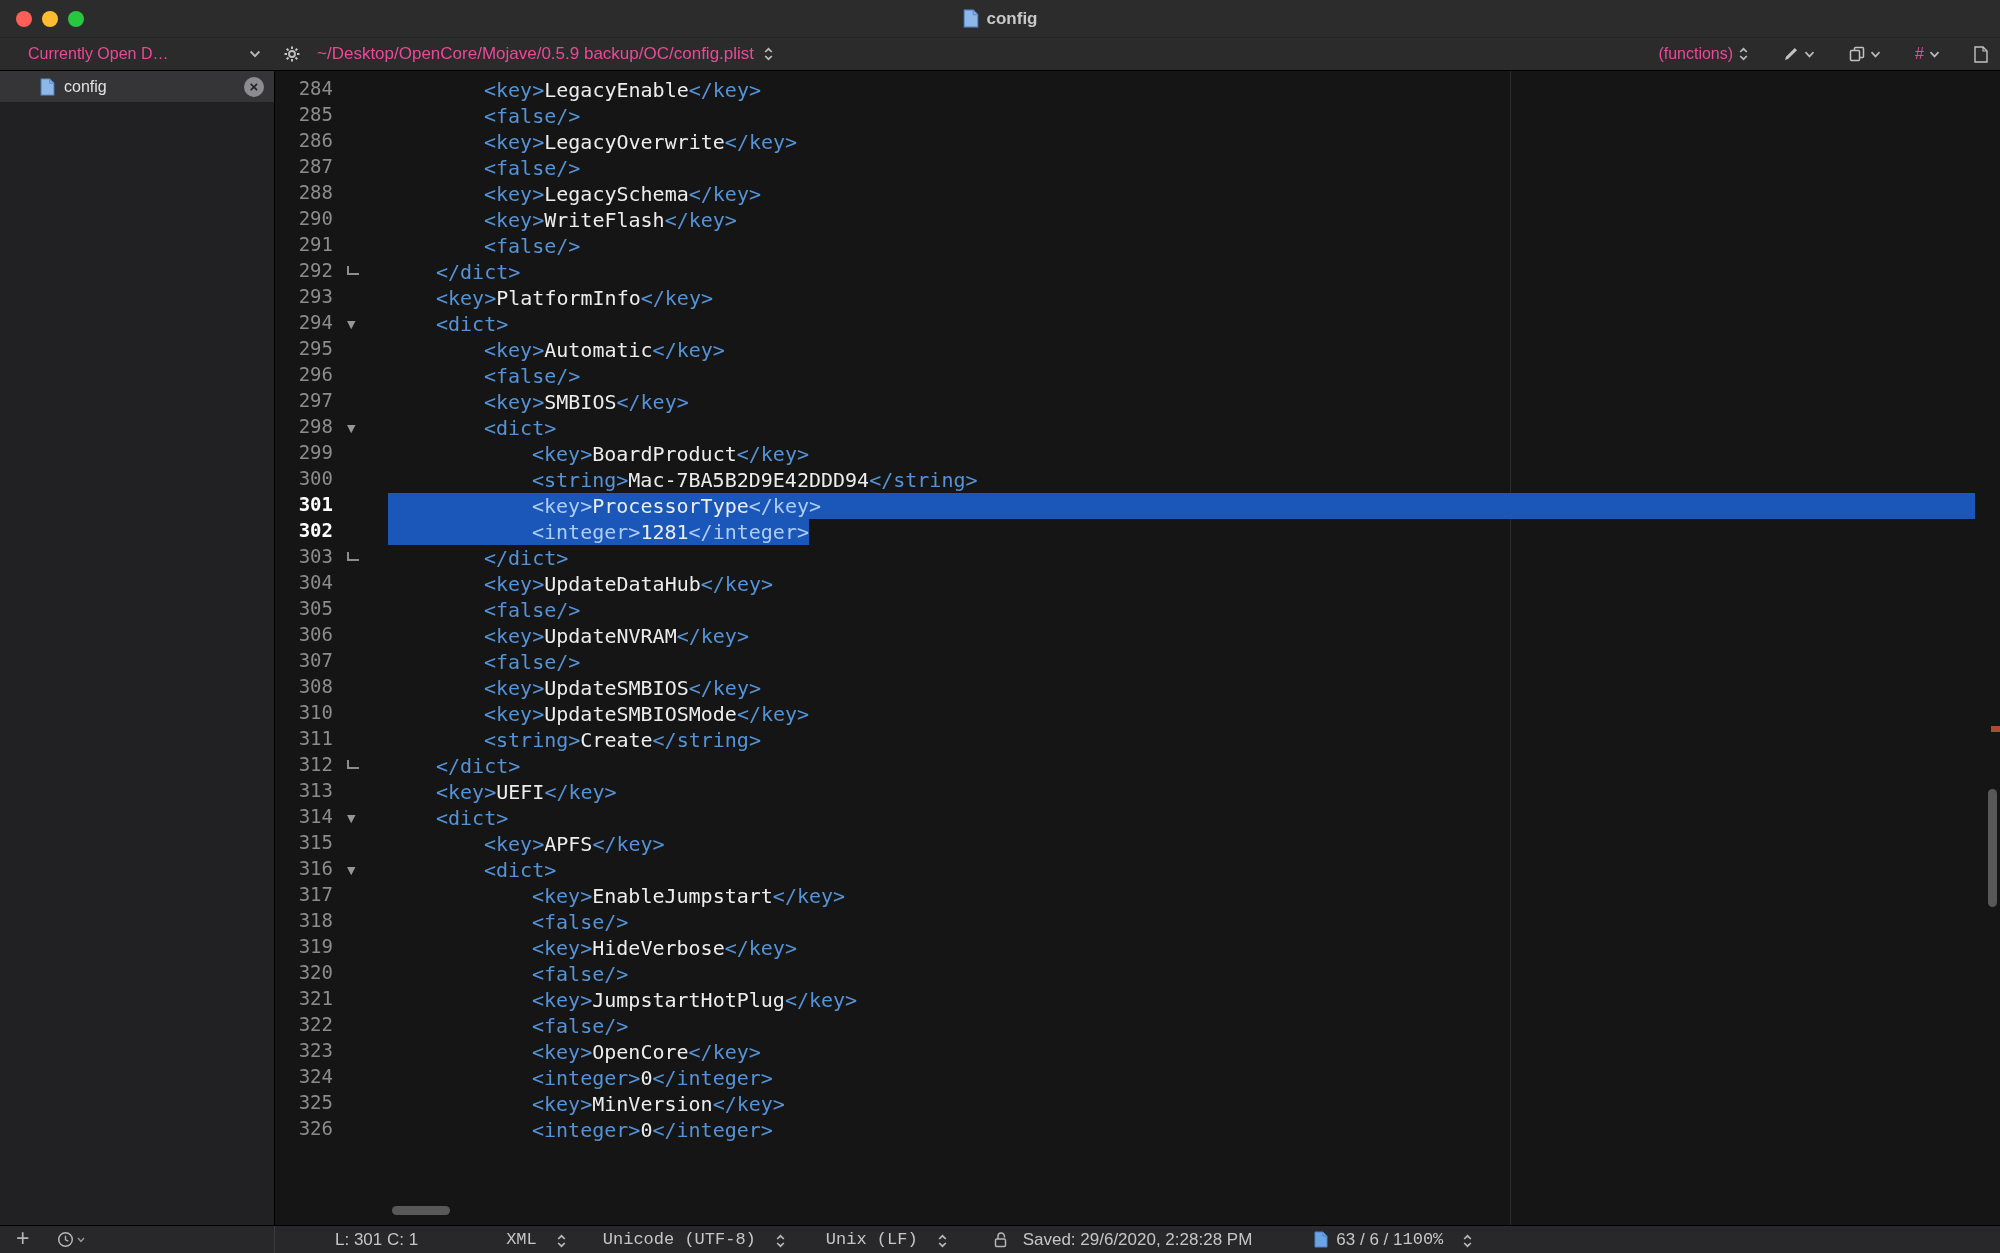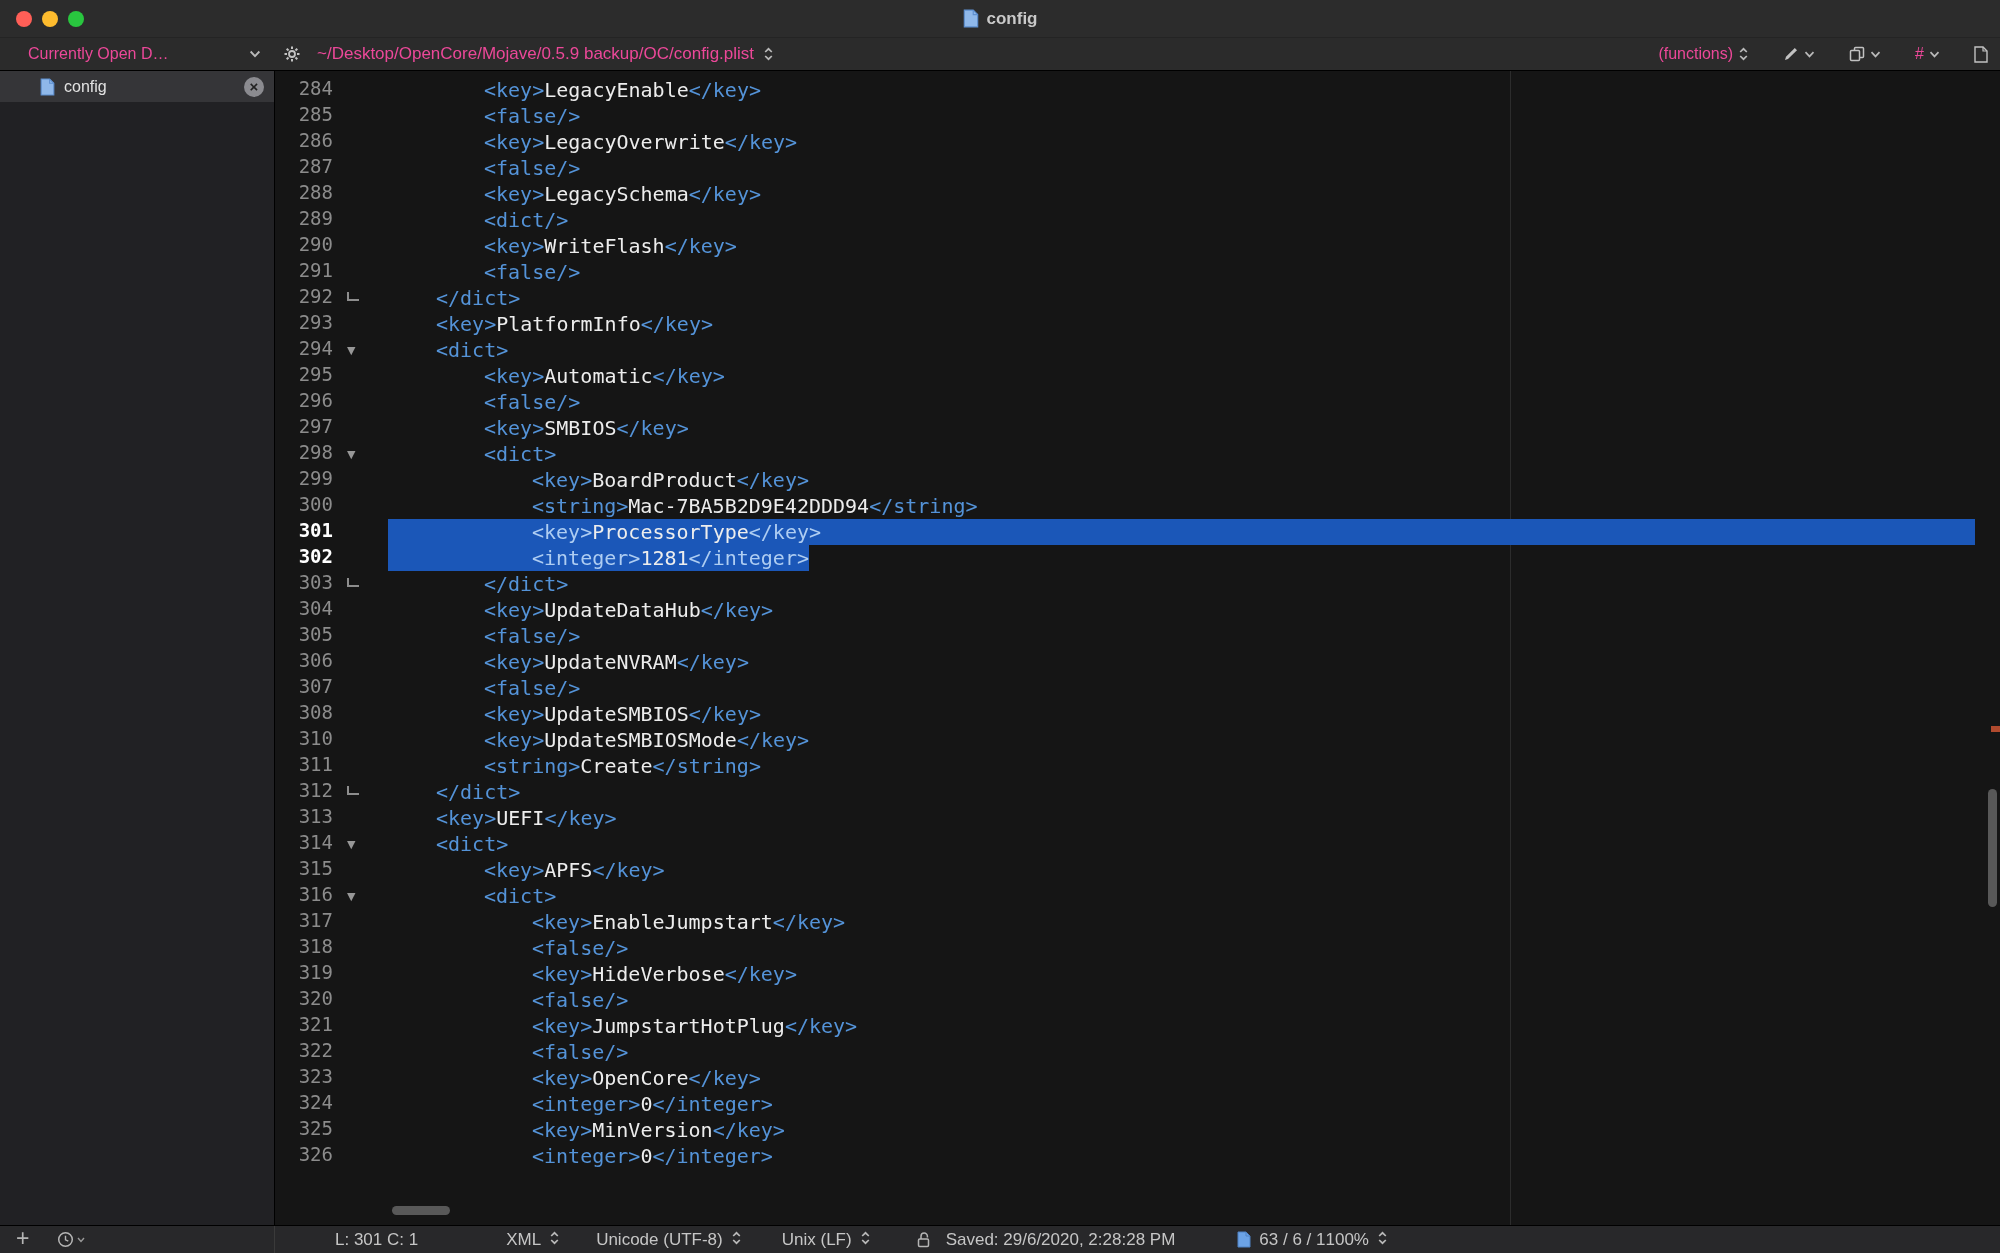--- a/index.html
+++ b/index.html
@@ -58,21 +58,21 @@
   .hthumb{position:absolute;left:117px;bottom:10px;width:58px;height:9px;border-radius:5px;background:#585858;}
 
   
   .statusbar{height:28px;box-sizing:border-box;background:#28282a;border-top:1px solid #000;
              display:flex;align-items:center;color:#c6c6c6;font-size:17px;}
   .status-left{flex:0 0 275px;box-sizing:border-box;height:100%;display:flex;align-items:center;
                gap:28px;padding-left:16px;border-right:1px solid #3a3a3a;}
   .plus{font-size:23px;color:#b5b5b5;line-height:1;margin-top:-2px;}
   .clock-wrap{display:flex;align-items:center;gap:3px;}
   .status-items{flex:1;display:flex;align-items:center;height:100%;white-space:nowrap;}
-  .group{display:inline-flex;align-items:flex-start;gap:8px;}
+  .group{display:inline-flex;align-items:flex-end;gap:19px;font-family:Liberation Mono, monospace;}
   .ml60{margin-left:60px;} .ml88{margin-left:88px;} .ml56{margin-left:36px;}
   .ml40{margin-left:40px;} .ml46{margin-left:46px;} .ml14{margin-left:14px;}
   .ml62{margin-left:62px;} .ml8{margin-left:8px;}  .ml72{}
   svg{display:block;}
 </style>
 </head>
 <body>
 
 <div class="window">
 
@@ -197,21 +197,20 @@
     </div>
 
     <div class="editor">
       <div class="page-guide"></div>
       <div id="code-lines">
           <div class="row"><span class="num">284</span><span class="mark"></span><span class="cell"><span class="codeline" style="padding-left: 96px;"><span class="sg-tag">&lt;key&gt;</span><span class="sg-txt">LegacyEnable</span><span class="sg-tag">&lt;/key&gt;</span></span></span></div>
           <div class="row"><span class="num">285</span><span class="mark"></span><span class="cell"><span class="codeline" style="padding-left: 96px;"><span class="sg-tag">&lt;false/&gt;</span></span></span></div>
           <div class="row"><span class="num">286</span><span class="mark"></span><span class="cell"><span class="codeline" style="padding-left: 96px;"><span class="sg-tag">&lt;key&gt;</span><span class="sg-txt">LegacyOverwrite</span><span class="sg-tag">&lt;/key&gt;</span></span></span></div>
           <div class="row"><span class="num">287</span><span class="mark"></span><span class="cell"><span class="codeline" style="padding-left: 96px;"><span class="sg-tag">&lt;false/&gt;</span></span></span></div>
           <div class="row"><span class="num">288</span><span class="mark"></span><span class="cell"><span class="codeline" style="padding-left: 96px;"><span class="sg-tag">&lt;key&gt;</span><span class="sg-txt">LegacySchema</span><span class="sg-tag">&lt;/key&gt;</span></span></span></div>
-          <div class="row"><span class="num">289</span><span class="mark"></span><span class="cell"><span class="codeline" style="padding-left: 96px;"><span class="sg-tag">&lt;dict/&gt;</span></span></span></div>
           <div class="row"><span class="num">290</span><span class="mark"></span><span class="cell"><span class="codeline" style="padding-left: 96px;"><span class="sg-tag">&lt;key&gt;</span><span class="sg-txt">WriteFlash</span><span class="sg-tag">&lt;/key&gt;</span></span></span></div>
           <div class="row"><span class="num">291</span><span class="mark"></span><span class="cell"><span class="codeline" style="padding-left: 96px;"><span class="sg-tag">&lt;false/&gt;</span></span></span></div>
           <div class="row"><span class="num">292</span><span class="mark"><span class="endmark"></span></span><span class="cell"><span class="codeline" style="padding-left: 48px;"><span class="sg-tag">&lt;/dict&gt;</span></span></span></div>
           <div class="row"><span class="num">293</span><span class="mark"></span><span class="cell"><span class="codeline" style="padding-left: 48px;"><span class="sg-tag">&lt;key&gt;</span><span class="sg-txt">PlatformInfo</span><span class="sg-tag">&lt;/key&gt;</span></span></span></div>
           <div class="row"><span class="num">294</span><span class="mark"><span class="tri">▼</span></span><span class="cell"><span class="codeline" style="padding-left: 48px;"><span class="sg-tag">&lt;dict&gt;</span></span></span></div>
           <div class="row"><span class="num">295</span><span class="mark"></span><span class="cell"><span class="codeline" style="padding-left: 96px;"><span class="sg-tag">&lt;key&gt;</span><span class="sg-txt">Automatic</span><span class="sg-tag">&lt;/key&gt;</span></span></span></div>
           <div class="row"><span class="num">296</span><span class="mark"></span><span class="cell"><span class="codeline" style="padding-left: 96px;"><span class="sg-tag">&lt;false/&gt;</span></span></span></div>
           <div class="row"><span class="num">297</span><span class="mark"></span><span class="cell"><span class="codeline" style="padding-left: 96px;"><span class="sg-tag">&lt;key&gt;</span><span class="sg-txt">SMBIOS</span><span class="sg-tag">&lt;/key&gt;</span></span></span></div>
           <div class="row"><span class="num">298</span><span class="mark"><span class="tri">▼</span></span><span class="cell"><span class="codeline" style="padding-left: 96px;"><span class="sg-tag">&lt;dict&gt;</span></span></span></div>
           <div class="row"><span class="num">299</span><span class="mark"></span><span class="cell"><span class="codeline" style="padding-left: 144px;"><span class="sg-tag">&lt;key&gt;</span><span class="sg-txt">BoardProduct</span><span class="sg-tag">&lt;/key&gt;</span></span></span></div>

